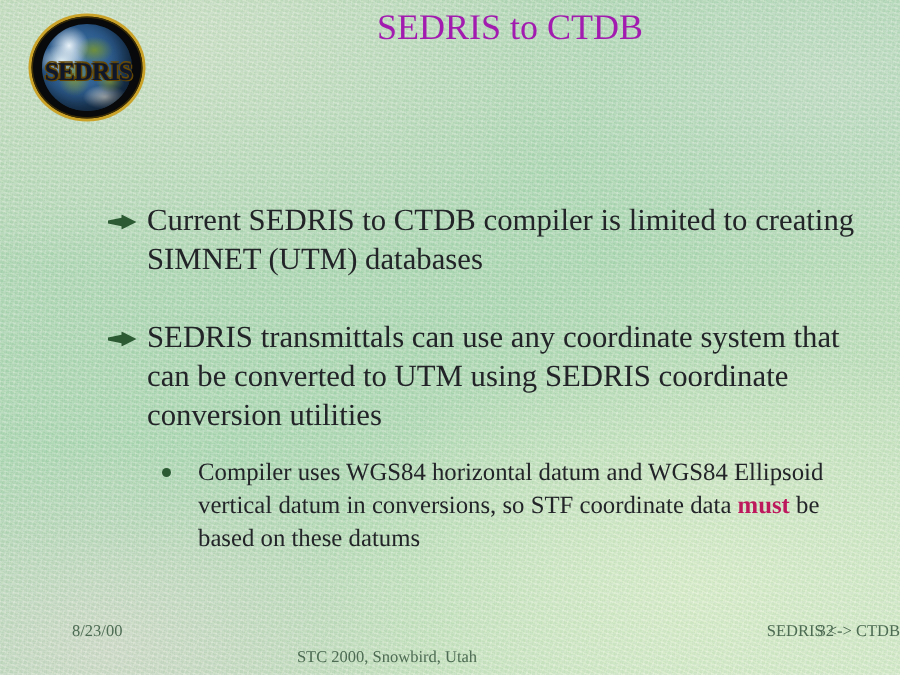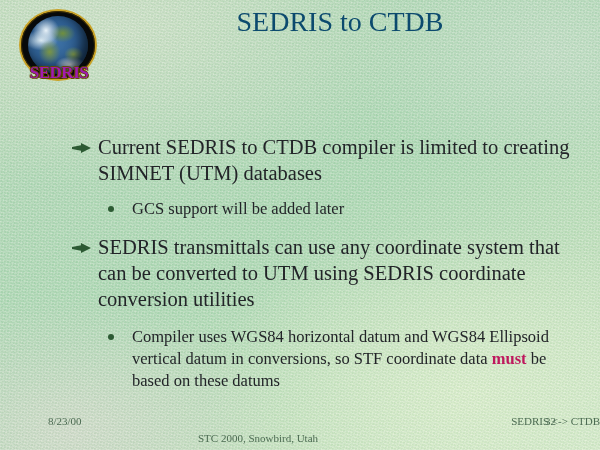--- a/index.html
+++ b/index.html
@@ -91,34 +91,33 @@
   .logo-text {
     position: absolute;
     left: 0;
     top: 28px;
     width: 88px;
     text-align: center;
     font-family: "Liberation Serif", "DejaVu Serif", serif;
     font-weight: bold;
     font-size: 17px;
     letter-spacing: -0.5px;
-    color: #a21caf;
+    color: #0f172a;
     text-shadow: 0 0 1px #3a2a00, 1px 1px 0 #6b4c06, -1px 0 0 #6b4c06, 0 -1px 0 #6b4c06;
-    margin-top: 25px;
   }
 
   
   #title {
     position: absolute;
     left: 120px;
     top: 6px;
     width: 440px;
     text-align: center;
-    color: #0c4a6e;
-    font-size: 28px;
+    color: #a21caf;
+    font-size: 24px;
     line-height: 1.12;
     font-family: "Liberation Serif", "DejaVu Serif", serif;
   }
   .title-line { display: block; white-space: nowrap; }
 
   
   #body {
     position: absolute;
     left: 70px;
     top: 134px;
@@ -231,24 +230,20 @@
       <span class="marker">
         <svg class="arrow-svg" width="19" height="10" viewBox="0 0 19 10" xmlns="http://www.w3.org/2000/svg">
           <path d="M0 4.0 L9 2.2 L9 0 L19 5 L9 10 L9 7.8 L0 6.0 Z" fill="#2c5a33"></path>
         </svg>
       </span>
       <span>Current SEDRIS to CTDB compiler is limited to creating SIMNET (UTM) databases</span>
     </div>
 
     <div class="gap-c"></div>
 
-    <div class="lvl2">
-      <span class="dot"></span>
-      <span>GCS support will be added later</span>
-    </div>
 
     <div class="gap-a"></div>
 
     <div class="lvl1">
       <span class="marker">
         <svg class="arrow-svg" width="19" height="10" viewBox="0 0 19 10" xmlns="http://www.w3.org/2000/svg">
           <path d="M0 4.0 L9 2.2 L9 0 L19 5 L9 10 L9 7.8 L0 6.0 Z" fill="#2c5a33"></path>
         </svg>
       </span>
       <span>SEDRIS transmittals can use any coordinate system that can be converted to UTM using SEDRIS coordinate conversion utilities</span>

